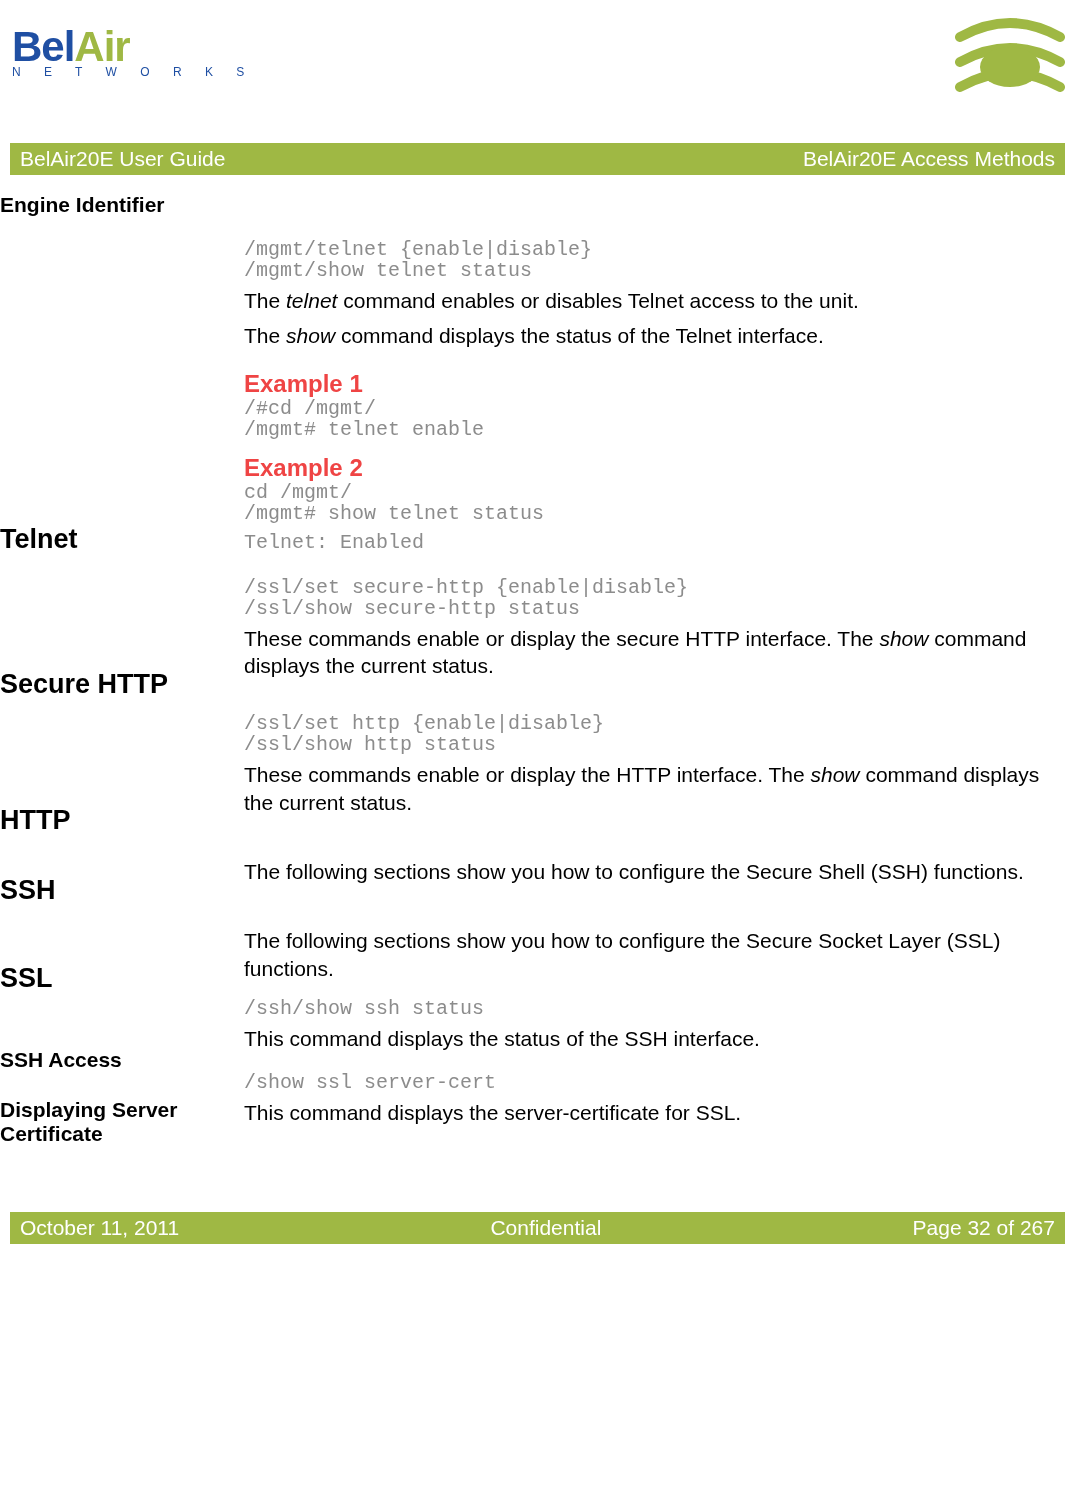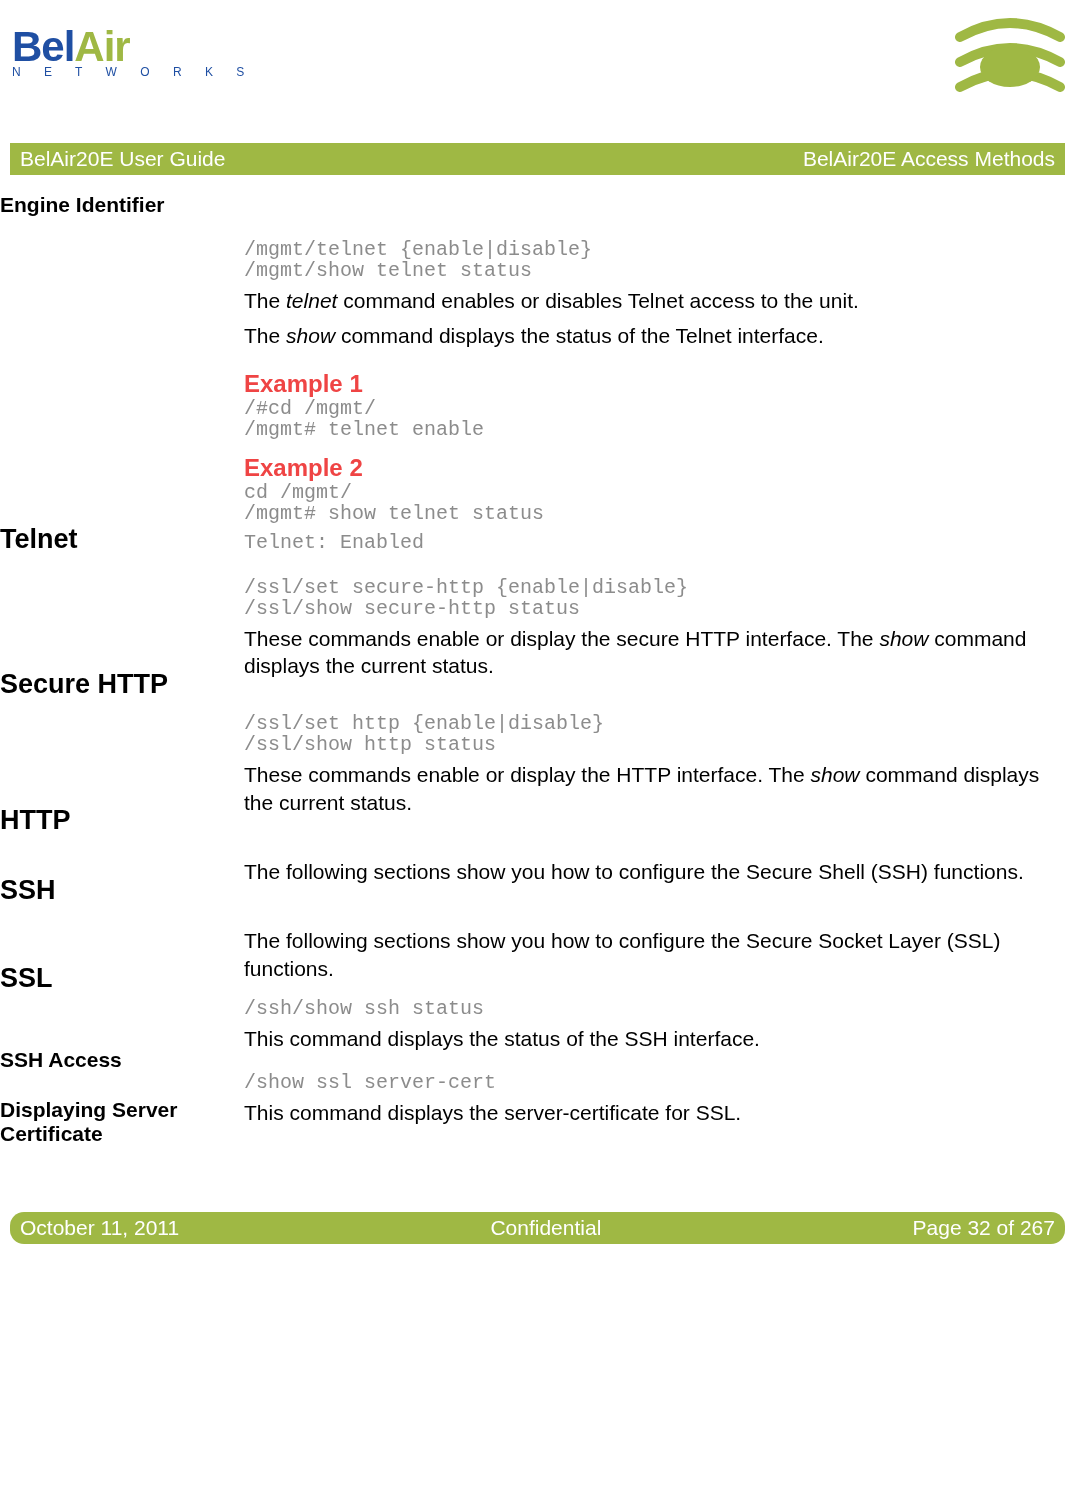--- a/index.html
+++ b/index.html
@@ -99,21 +99,20 @@
   .gap-top-sm { margin-top: 22px; }
   em.cmd { font-style: italic; }
   .footerbar {
     margin: 66px 10px 0 10px;
     background: #9fb844;
     color: #fff;
     display: flex;
     justify-content: space-between;
     padding: 4px 10px;
     font-size: 21px;
-    border-radius: 14px;
   }
   .docnum {
     text-align: center;
     font-size: 21px;
     font-weight: 400;
     margin-top: 2px;
   }
 </style>
 </head>
 <body>

